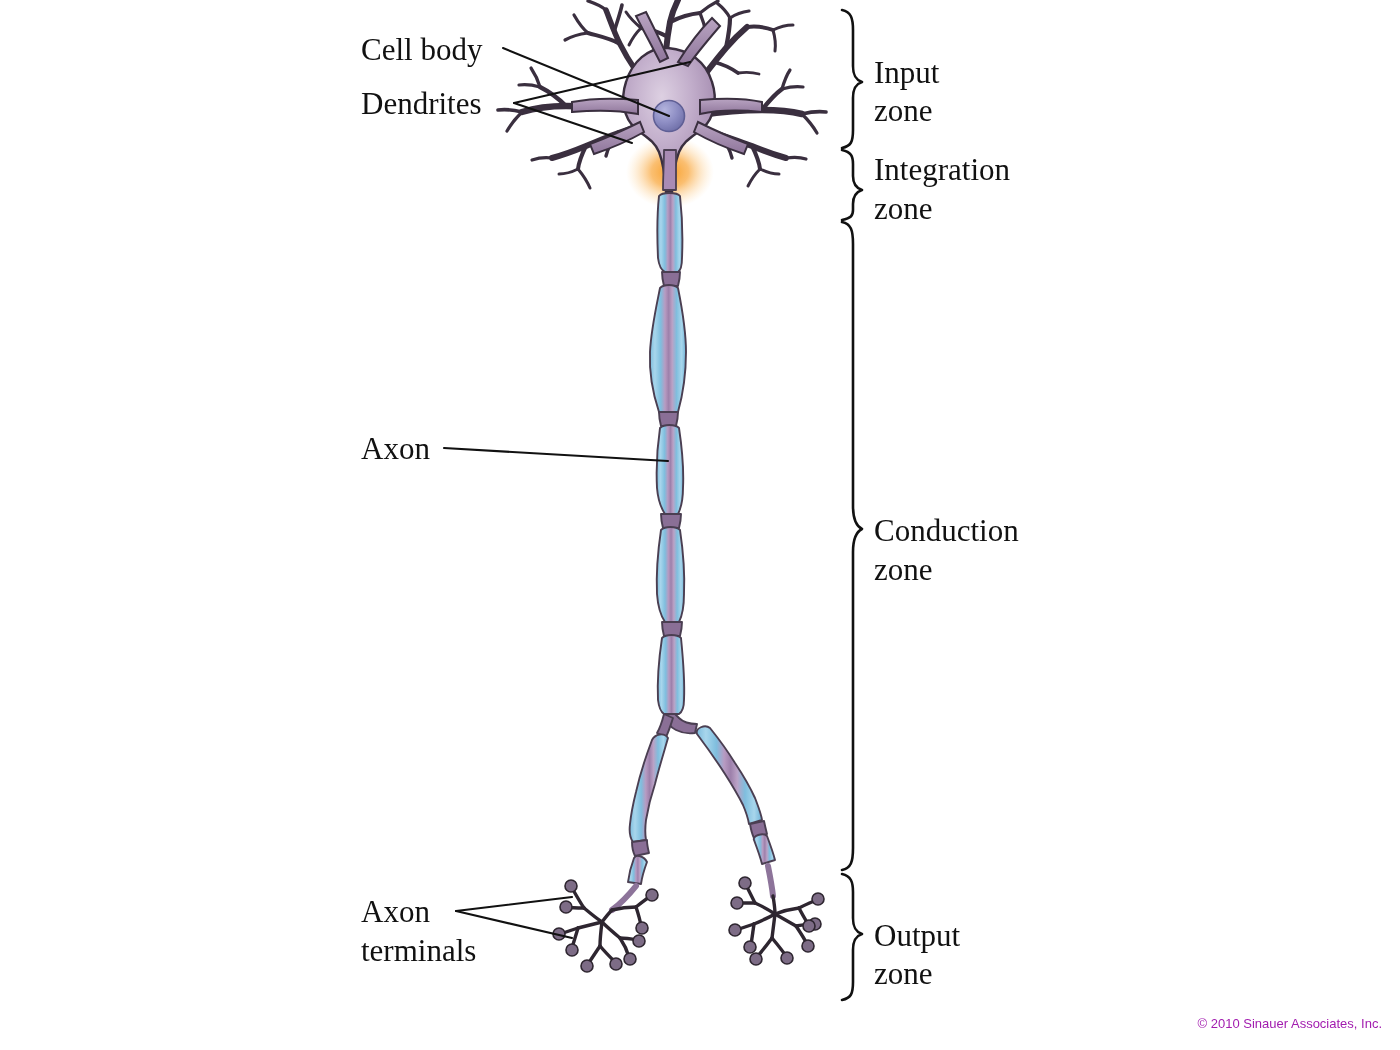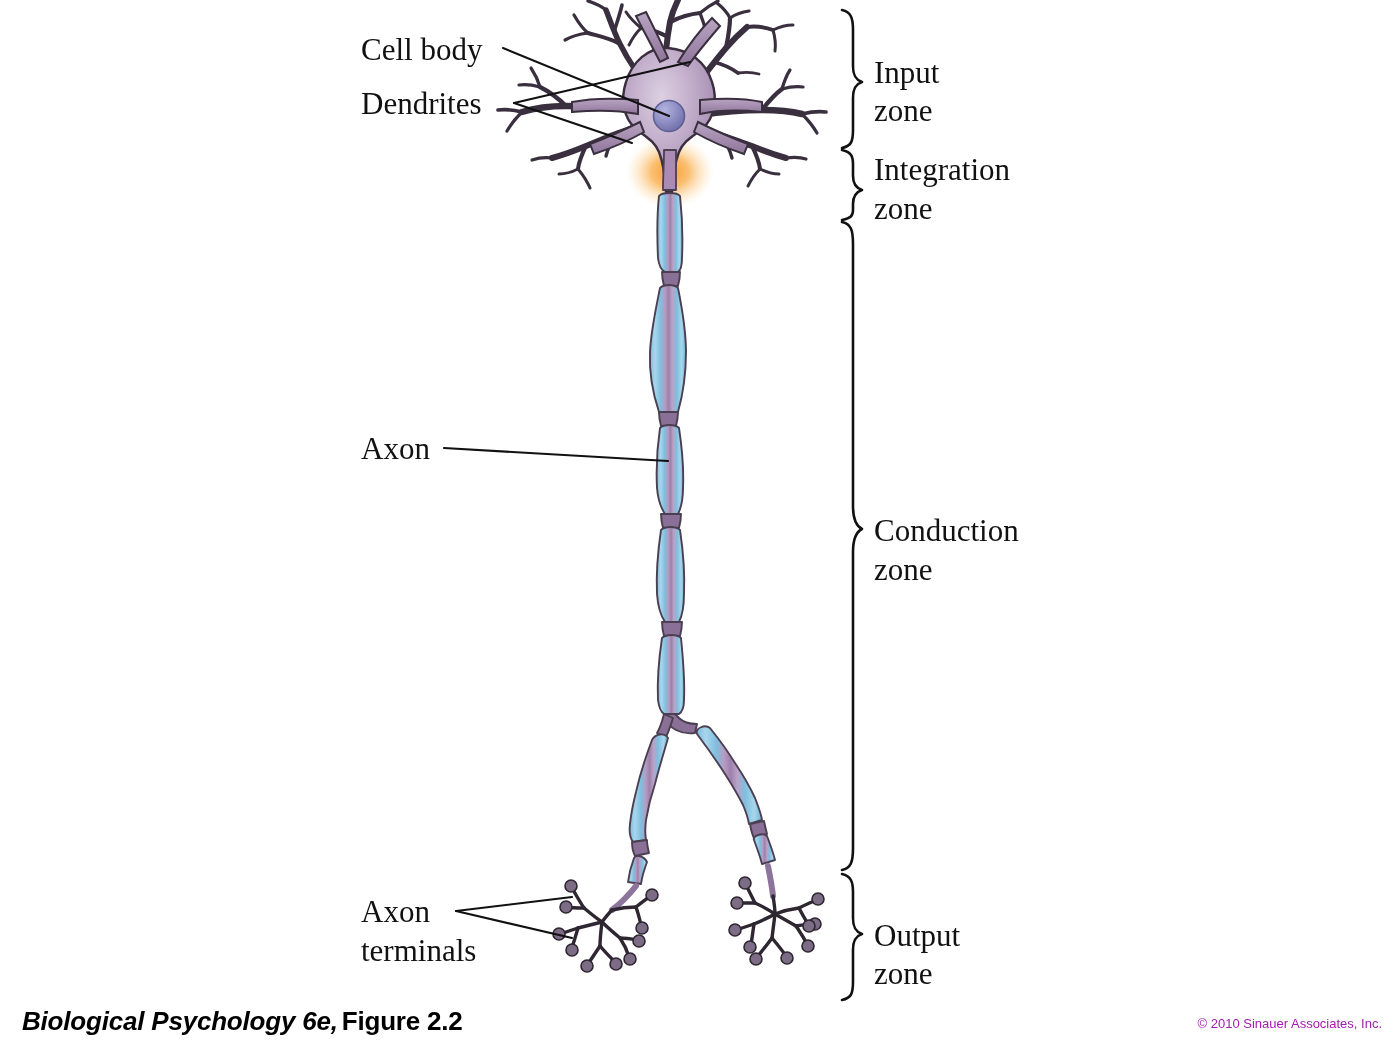--- a/index.html
+++ b/index.html
@@ -412,19 +412,16 @@
     <text class="zone-text" x="874" y="219" text-anchor="start">zone</text>
 
     <text class="zone-text" x="874" y="541" text-anchor="start">Conduction</text>
     <text class="zone-text" x="874" y="580" text-anchor="start">zone</text>
 
     <text class="zone-text" x="874" y="946" text-anchor="start">Output</text>
     <text class="zone-text" x="874" y="984" text-anchor="start">zone</text>
   </svg>
 
   <div id="footer">
-    <div id="footer-title">
-      <span class="bi">Biological Psychology 6e,</span><span class="fig">Figure 2.2</span>
-    </div>
     <div id="footer-credit">© 2010 Sinauer Associates, Inc.</div>
   </div>
 
 </div>
 
 </body></html>

